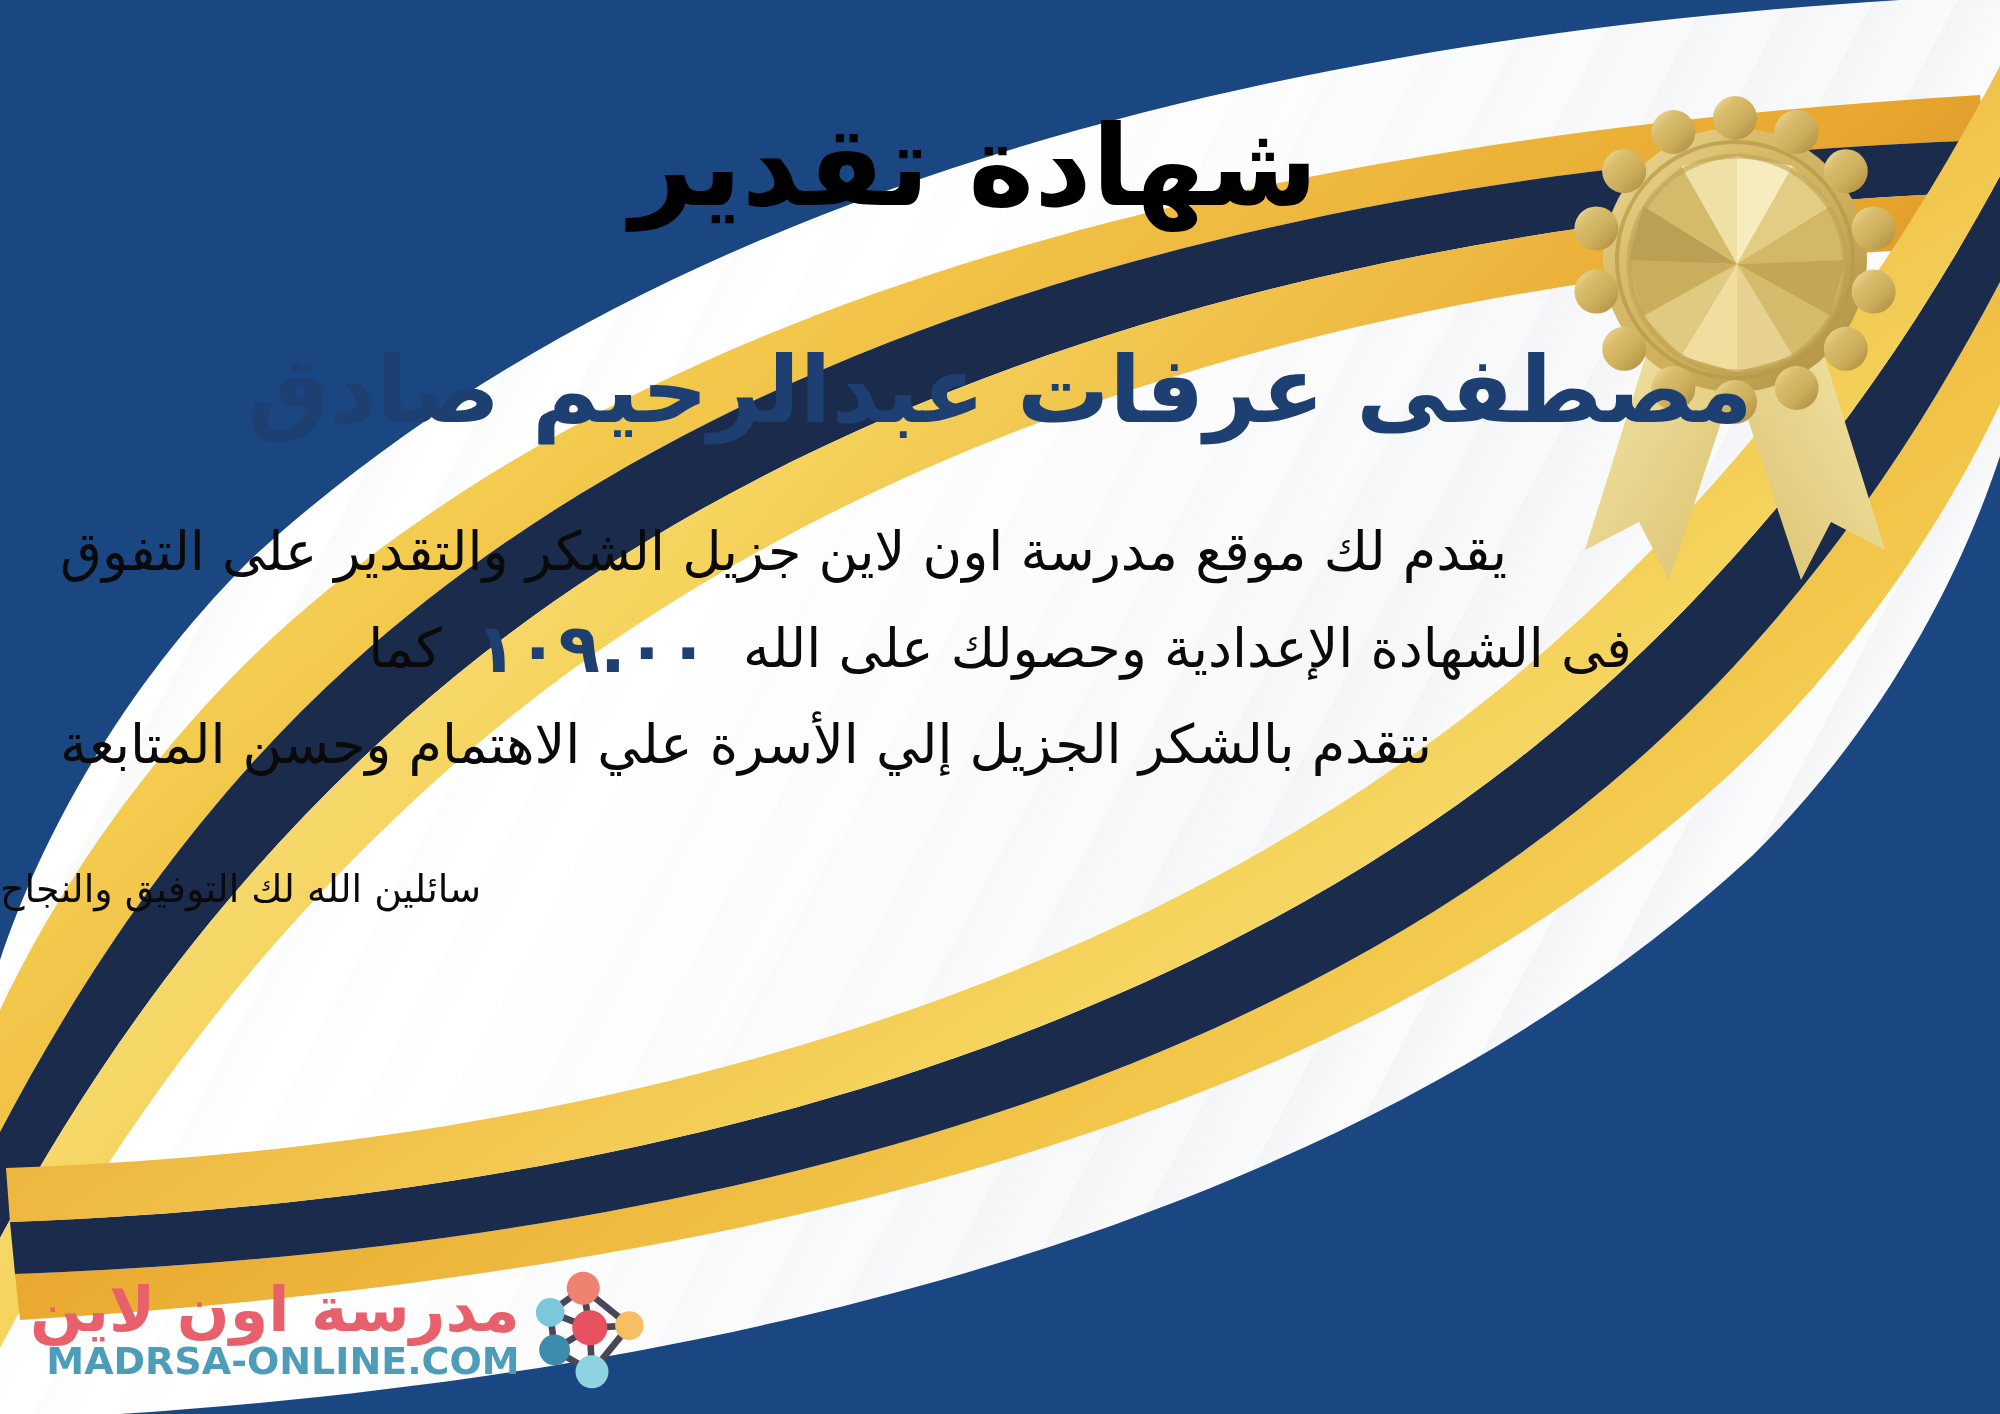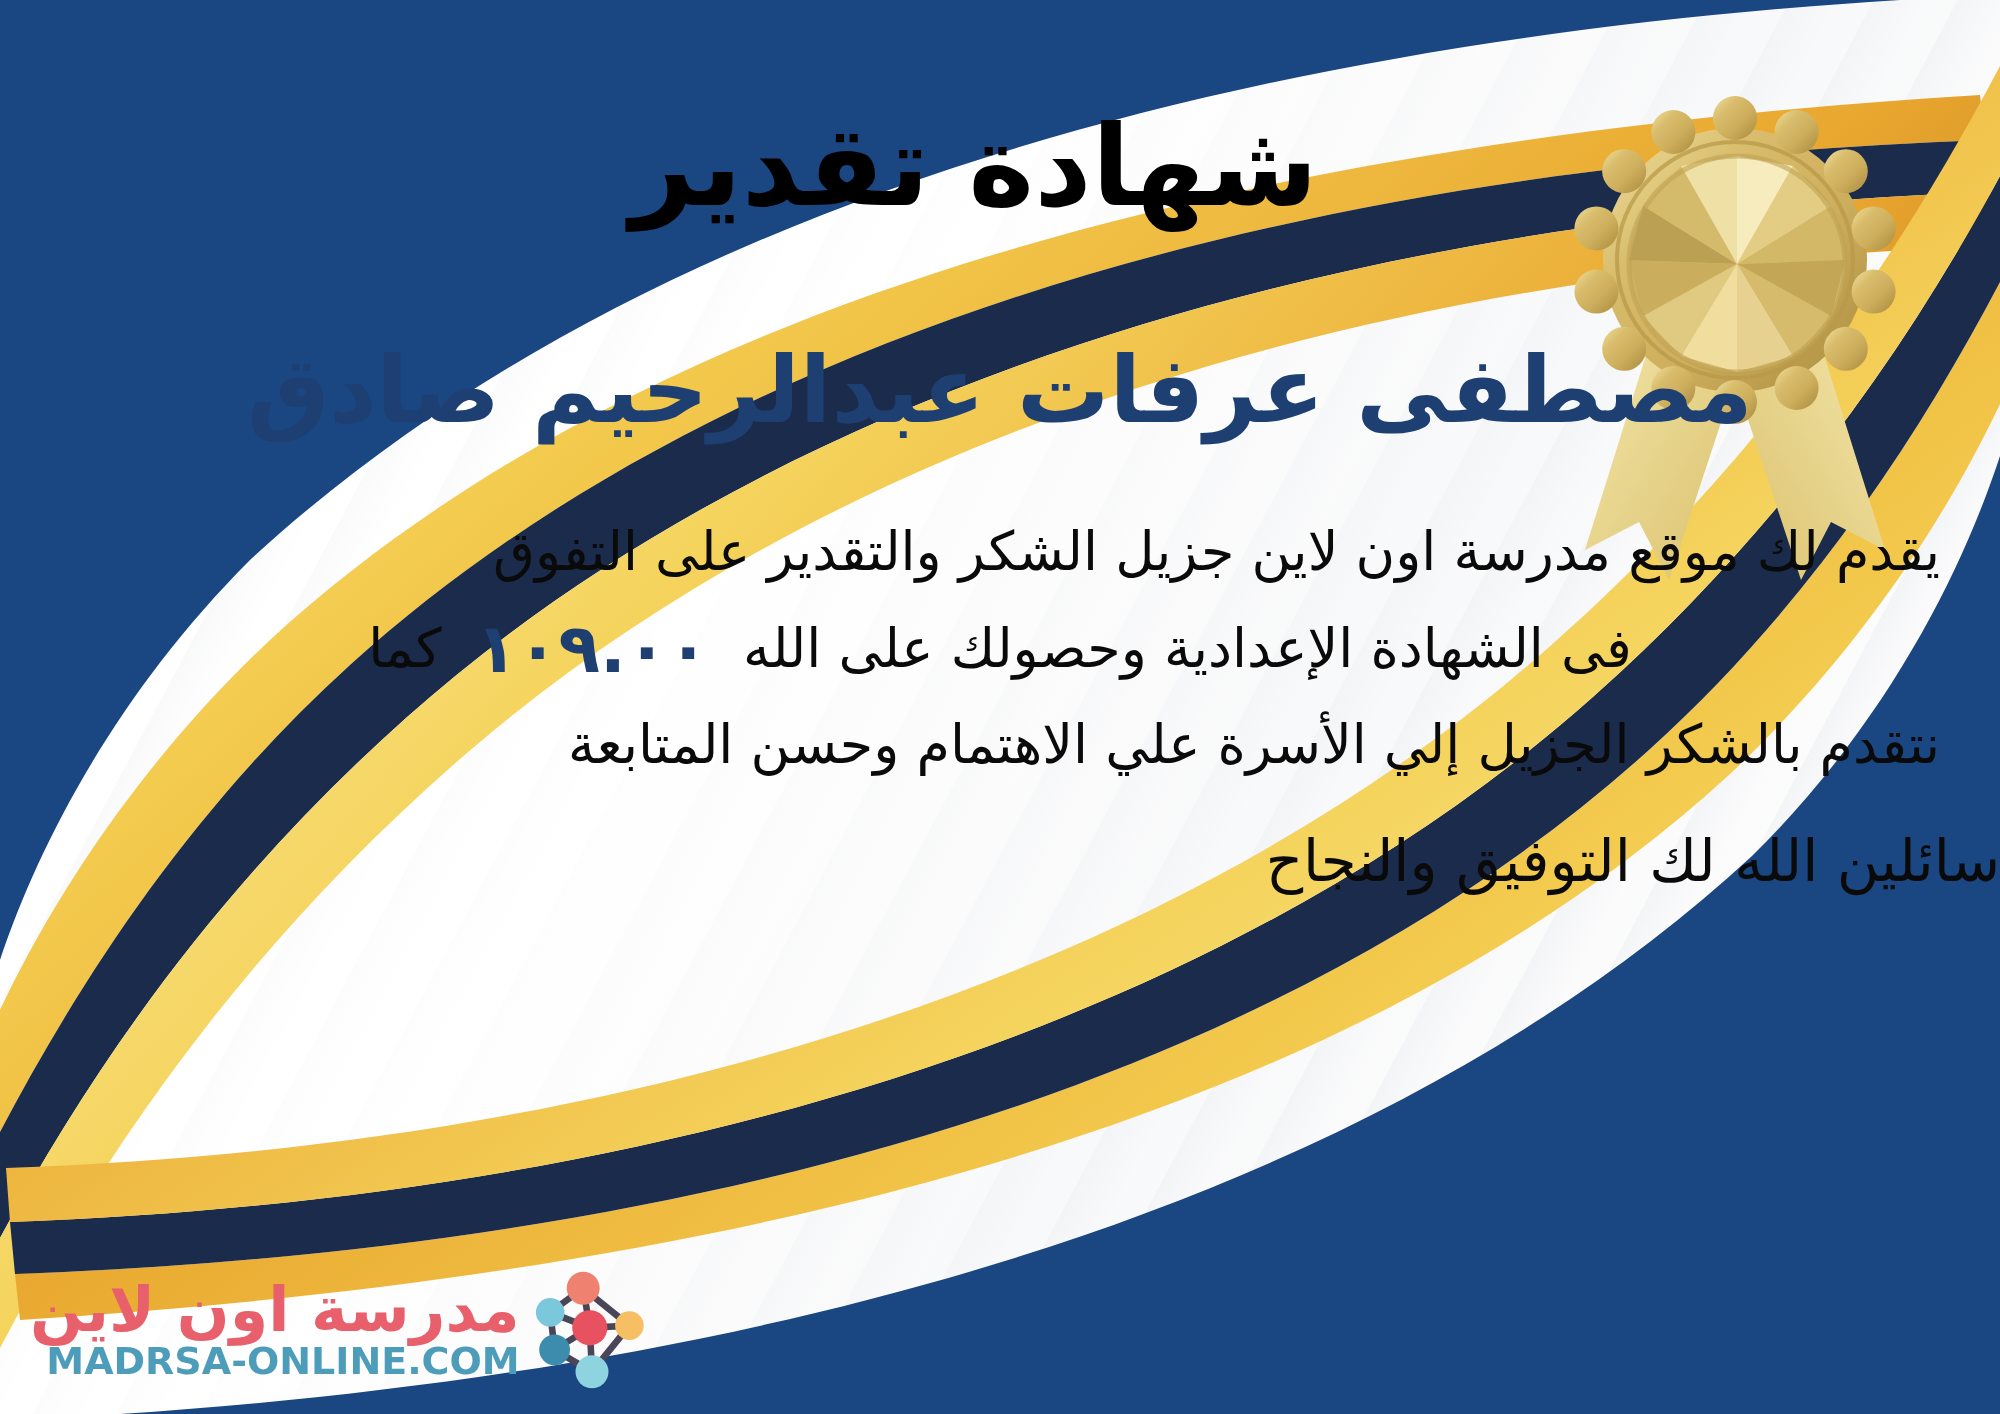--- a/index.html
+++ b/index.html
@@ -62,21 +62,21 @@
     font-size:92px;
     font-weight:700;
     color:#1d3f72;
     text-align:center;
     width:100%;
     line-height:1.15;
   }
   .body-block{
     margin-top:66px;
     width:1880px;
-    text-align:right;
+    text-align:left;
     color:#0b0b0b;
   }
   .body-line{
     font-size:54px;
     line-height:1.58;
     font-weight:500;
     white-space:nowrap;
     color:#0a0a0a;
   }
   .body-line.l2{
@@ -87,25 +87,25 @@
   }
   .seg{white-space:pre;}
   .score{
     color:#1d3f72;
     font-weight:700;
     font-size:68px;
     letter-spacing:2px;
     padding:0 34px;
   }
   .closing{
-    margin-top:40px;
-    font-size:58px;
+    margin-top:80px;
+    font-size:38px;
     font-weight:500;
     color:#0a0a0a;
-    text-align:right;
+    text-align:left;
     width:100%;
   }
   
   .logo{
     position:absolute;
     left:30px;
     bottom:18px;
     display:flex;
     align-items:center;
     gap:6px;

